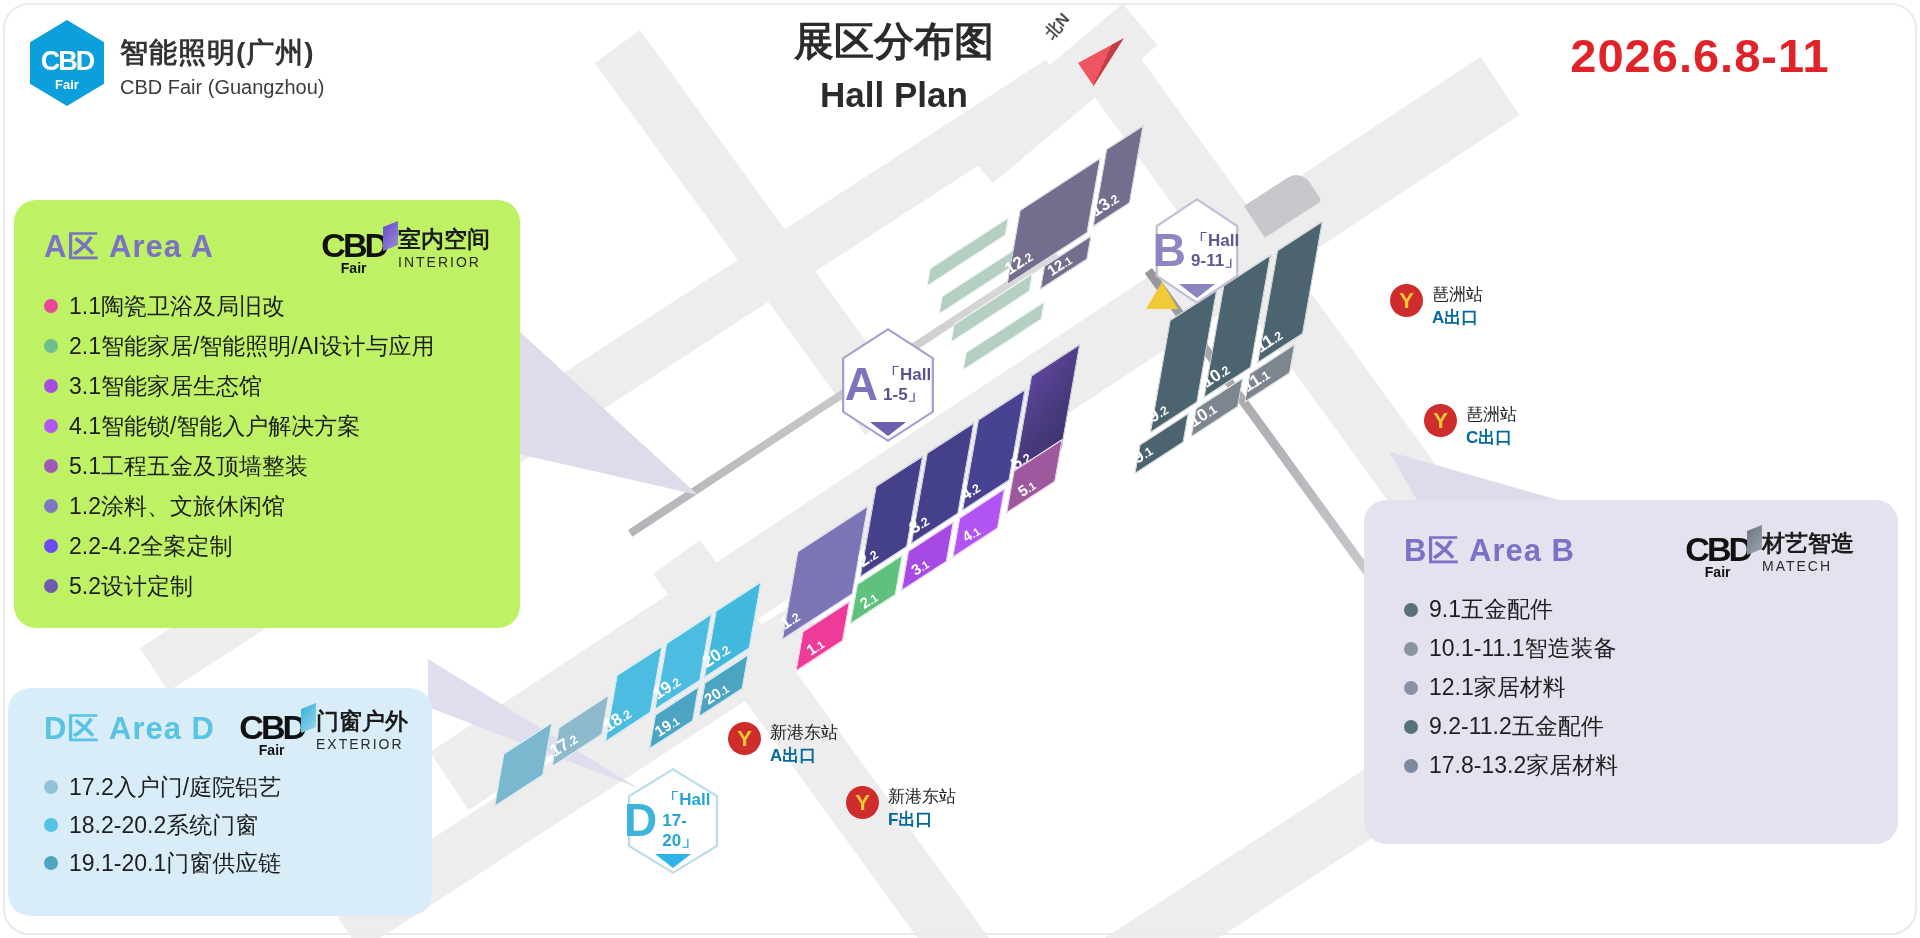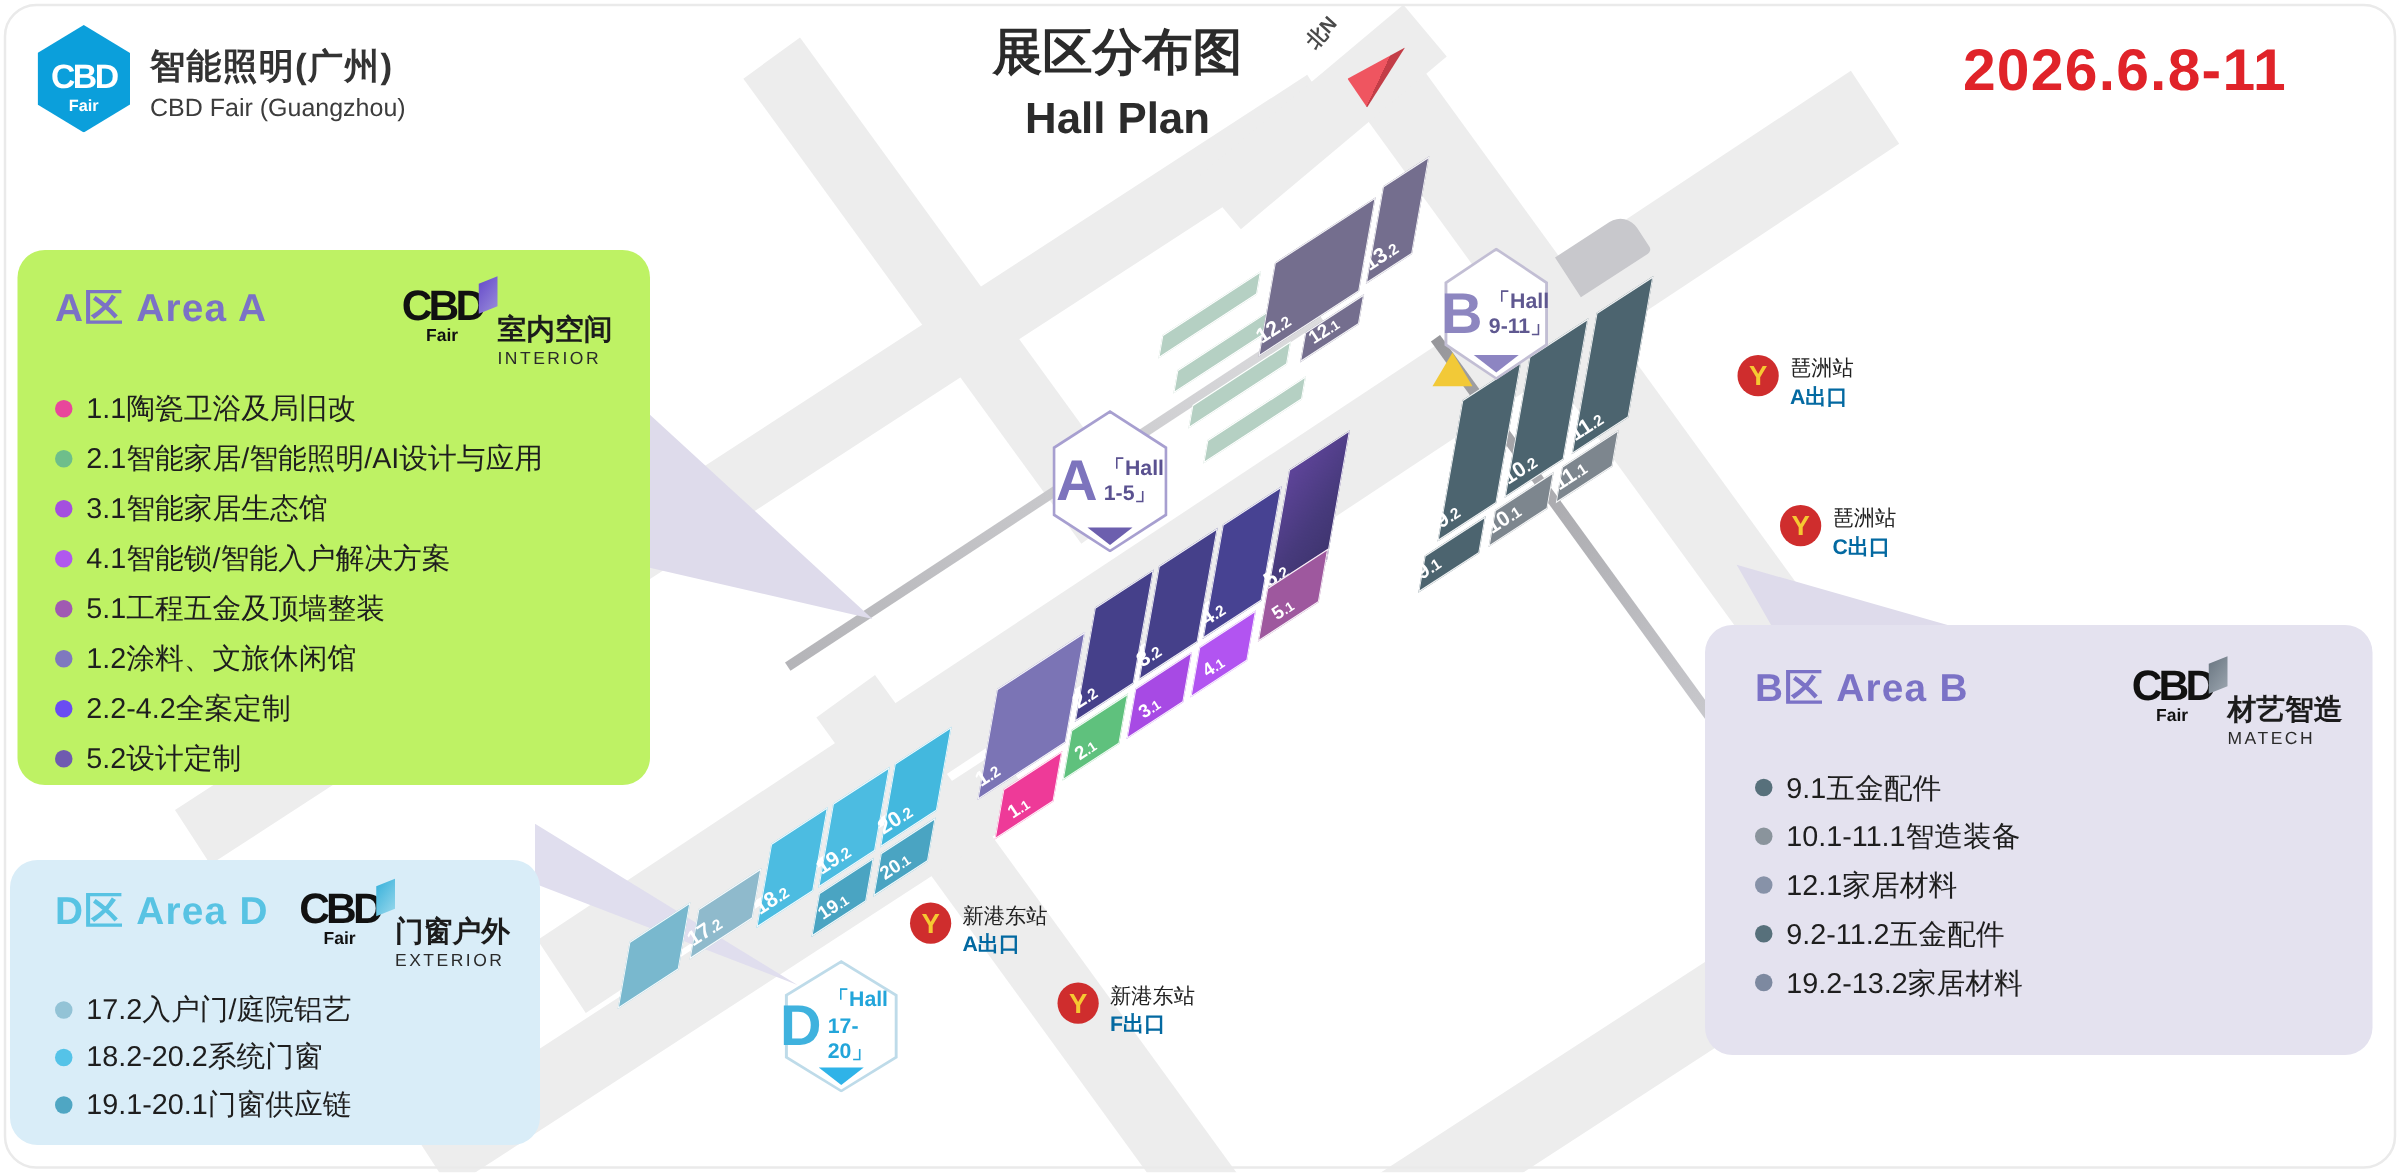--- a/index.html
+++ b/index.html
@@ -87,35 +87,35 @@
   #north-label { position:absolute; left:1044px; top:16px; transform:rotate(-48deg);
     font-weight:700; font-size:16px; color:#4a4a4a; z-index:4; }
   #north-arrow { position:absolute; left:1078px; top:36px; width:46px; height:50px; z-index:4;
     background:linear-gradient(115deg,#ef5560 55%,#c33d47 55%);
     clip-path:polygon(100% 4%,0 54%,34% 100%); }
 
   
   .panel { position:absolute; border-radius:22px; z-index:5; }
   #panel-a { left:14px; top:200px; width:506px; height:428px; background:#bef264; padding:26px 26px 0 30px; }
   #panel-d { left:8px; top:688px; width:424px; height:228px; background:#d9edf8; padding:20px 20px 0 36px; }
-  #panel-b { left:1364px; top:500px; width:534px; height:344px; background:#e4e2ef; padding:30px 20px 0 40px; }
+  #panel-b { left:1364px; top:500px; width:534px; height:344px; background:#e4e2ef; padding:30px 40px 0 40px; }
   .prow { display:flex; justify-content:space-between; align-items:flex-start; }
   .ptitle { font-size:31px; font-weight:800; letter-spacing:1px; }
   #panel-a .ptitle, #panel-b .ptitle { color:#7b72c6; }
   #panel-d .ptitle { color:#58c3e3; }
   .plogo { display:flex; gap:12px; align-items:flex-start; padding-right:4px; }
   .cbdmini { position:relative; text-align:center; line-height:0.8; padding-top:6px; }
   .cbdword { font-size:34px; font-weight:800; letter-spacing:-3px; color:#111; }
   .fairword { display:block; font-size:14px; font-weight:600; color:#111; margin-top:4px; }
   .flag { position:absolute; right:-12px; top:-2px; width:15px; height:24px; transform:skewY(-22deg); }
   .flag-a { background:linear-gradient(135deg,#6a50cc,#9486d8); }
   .flag-d { background:linear-gradient(135deg,#3fb4dc,#8fd4ea); }
   .flag-b { background:linear-gradient(135deg,#6e7a85,#97a1ab); }
   .psub { line-height:1.15; }
-  .psub b { display:block; font-size:23px; font-weight:800; color:#1c1c1c;margin-top:24px; }
+  .psub b { display:block; font-size:23px; font-weight:800; color:#1c1c1c; }
   .psub span { display:block; font-size:14px; letter-spacing:2px; color:#2a2a2a; margin-top:2px; }
   .pitems { margin-top:12px; }
   .pitem { display:flex; align-items:center; font-size:23px; color:#1e1e1e; }
   #panel-a .pitem { height:40px; }
   #panel-d .pitem { height:38px; }
   #panel-b .pitem { height:39px; }
   .dot { width:14px; height:14px; border-radius:50%; margin-right:11px; flex:0 0 auto; }
 </style>
 </head>
 <body>
@@ -416,19 +416,19 @@
         <div class="pitem">
           <span class="dot" style="background: rgb(135, 146, 168);"></span>
           <span>12.1家居材料</span>
         </div>
         <div class="pitem">
           <span class="dot" style="background: rgb(87, 112, 123);"></span>
           <span>9.2-11.2五金配件</span>
         </div>
         <div class="pitem">
           <span class="dot" style="background: rgb(125, 137, 160);"></span>
-          <span>19.2-13.2家居材料</span>
+          <span>17.8-13.2家居材料</span>
         </div>
       </div>
   </div>
 
   <div class="frame"></div>
 </div>
 
 </body></html>

